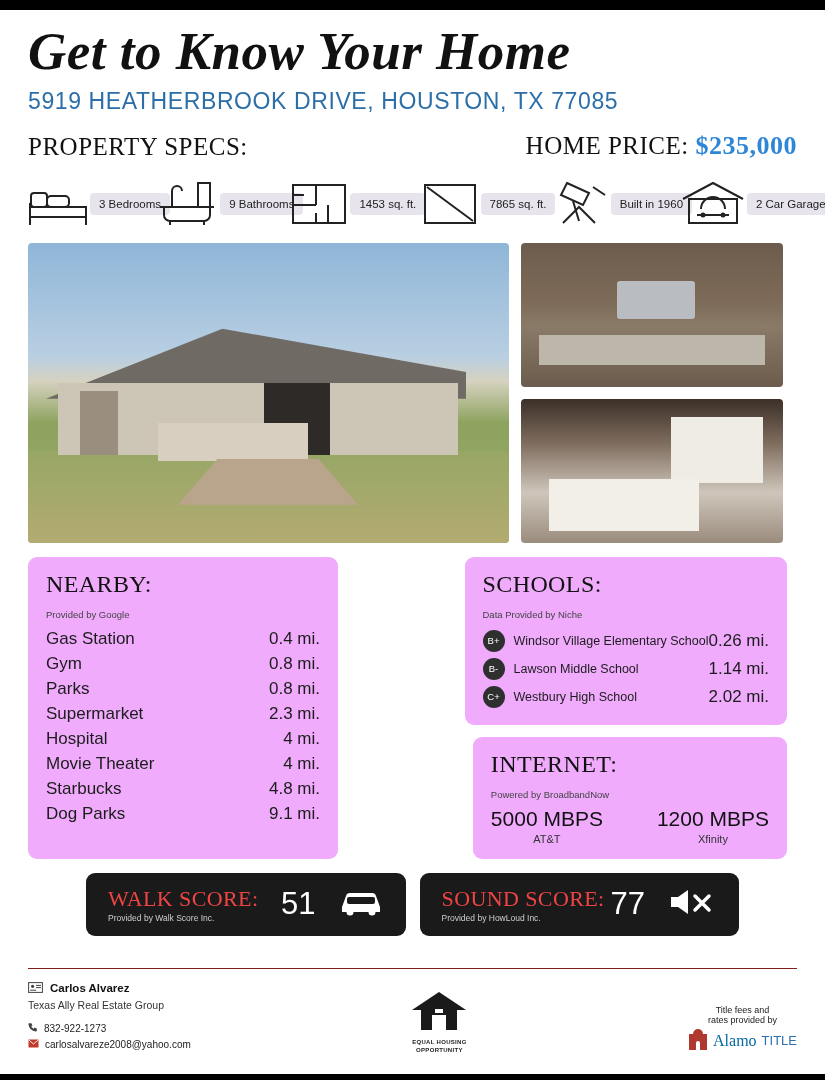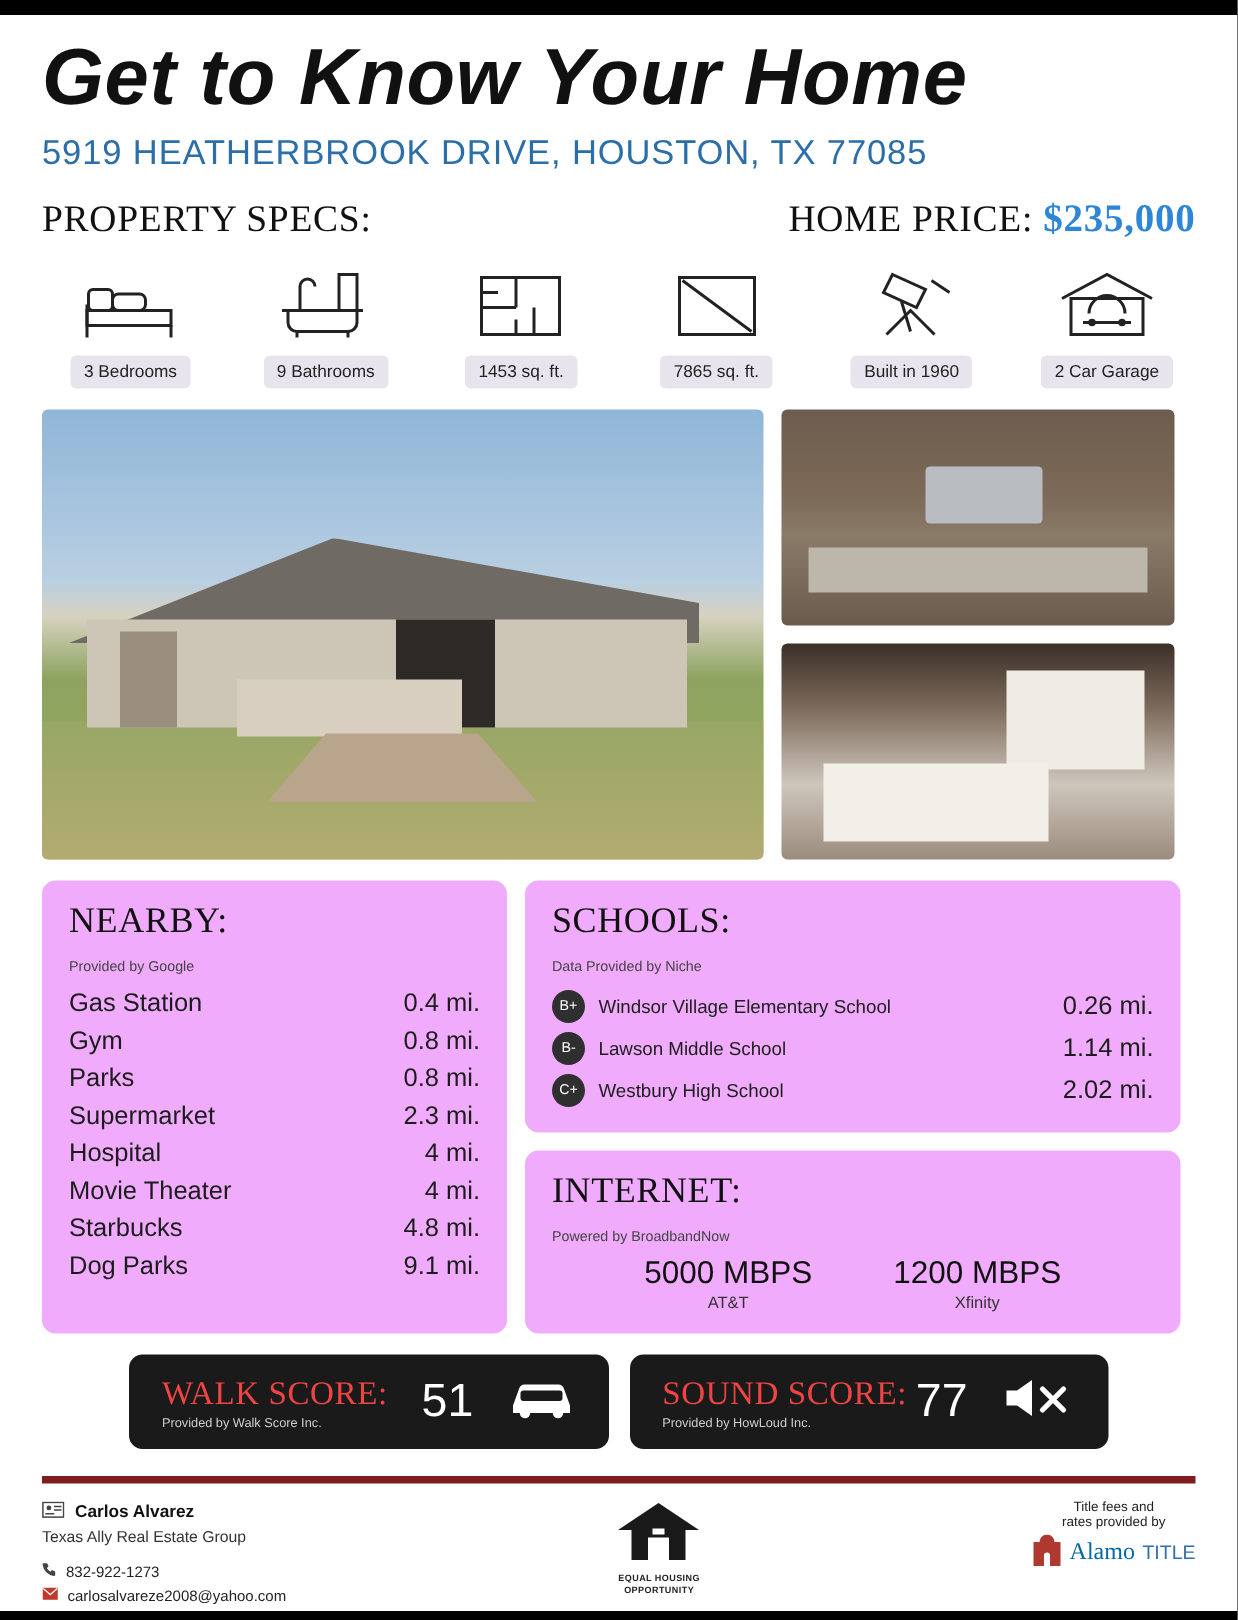--- a/index.html
+++ b/index.html
@@ -12,21 +12,21 @@
   .page {
     position: relative;
     width: 825px; height: 1080px;
     background: #ffffff;
     padding: 0 28px;
   }
   .topbar { height: 10px; background: #000; margin: 0 -28px; }
 
   
   .headline {
-    font-family: Liberation Sans, sans-serif;
+    font-family: Liberation Serif, serif;
     font-weight: bold;
     font-style: italic;
     font-size: 53px;
     letter-spacing: 0.5px;
     color: #111;
     margin-top: 14px;
     line-height: 1.05;
   }
   .address {
     font-family: "Liberation Sans", sans-serif;
@@ -62,21 +62,21 @@
 
   
   .icons {
     display: flex;
     justify-content: space-between;
     margin-top: 10px;
   }
   .icon-block {
     width: 118px;
     display: flex;
-    flex-direction: column;
+    flex-direction: row;
     align-items: center;
   }
   .icon-art {
     height: 58px;
     display: flex;
     align-items: flex-end;
     justify-content: center;
   }
   .chip {
     margin-top: 8px;
@@ -164,21 +164,21 @@
     display: flex;
     gap: 12px;
     margin-top: 14px;
   }
   .card {
     background: #f0abfc;
     border-radius: 9px;
     padding: 14px 18px;
   }
   .card-nearby { width: 310px; }
-  .card-right-col { display: flex; flex-direction: column; gap: 12px; width: 437px; }
+  .card-right-col { display: flex; flex-direction: column; gap: 12px; width: 437px; align-items: flex-end; }
   .card-title {
     font-family: "Liberation Serif", serif;
     font-size: 24px;
     color: #111;
     letter-spacing: 0.4px;
   }
   .card-sub {
     font-size: 9.5px;
     color: #444;
     margin-top: 11px;
@@ -241,25 +241,25 @@
     font-size: 22px;
     color: #ef4444;
     letter-spacing: 0.4px;
   }
   .score-sub { font-size: 8.5px; color: #cfcfcf; margin-top: 1px; }
   .score-right { display: flex; align-items: center; gap: 22px; }
   .score-val { font-size: 31px; color: #fff; font-weight: 500; }
 
   
   .footer {
-    margin-top: 18px;
-    border-top: 5px solid #7f1d1d;
+    margin-top: 32px;
+    border-top: 1px solid #7f1d1d;
     padding-top: 10px;
     display: flex;
-    align-items: flex-start;
+    align-items: flex-end;
     justify-content: space-between;
   }
   .agent-name { font-size: 11.5px; font-weight: bold; color: #111; }
   .agent-co { font-size: 10.5px; color: #333; margin-top: 2px; }
   .contact { margin-top: 10px; font-size: 10px; color: #222; line-height: 1.6; }
   .contact div { display: flex; align-items: center; gap: 6px; }
   .ehologo { text-align: center; }
   .eho-text { font-size: 6px; color: #222; letter-spacing: 0.3px; margin-top: 2px; font-weight: bold; }
   .titlebox { text-align: center; font-size: 9px; color: #222; }
   .alamo { display: flex; align-items: center; gap: 5px; margin-top: 4px; }

